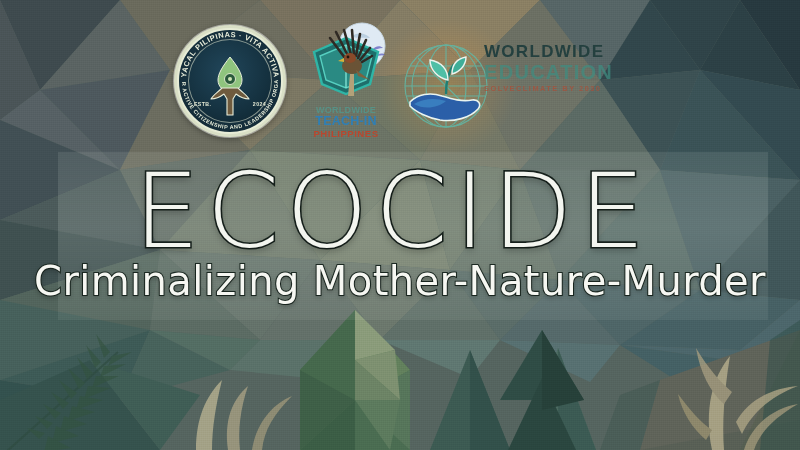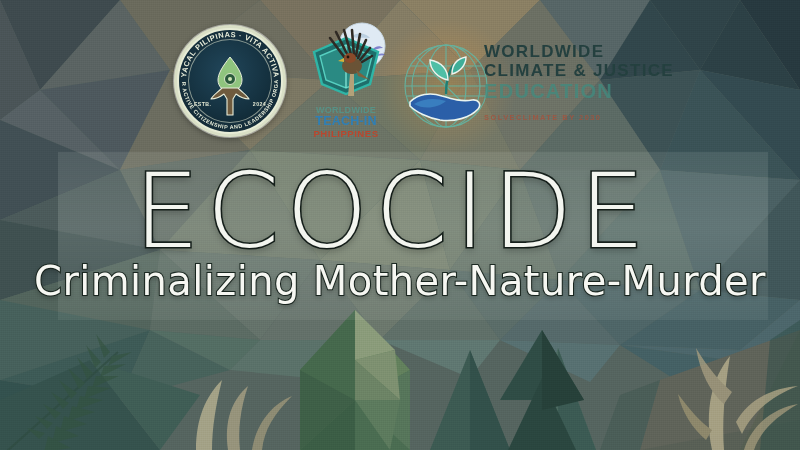--- a/index.html
+++ b/index.html
@@ -113,21 +113,21 @@
   .wcje .w1,.wcje .w2{
     display:block; font-size:17px; font-weight:700; letter-spacing:1.3px;
     color:#24403f;
   }
   .wcje .w3{
     display:block; font-size:20px; font-weight:700; letter-spacing:1.3px;
     color:#3f8d81; opacity:.72;
   }
   .wcje .w4{
     display:block; font-size:7.4px; font-weight:700; letter-spacing:1.5px;
-    color:#a8503a; opacity:.78; margin-top:12px;
+    color:#a8503a; opacity:.78; margin-top:2px;
   }
 
   
   .headline{
     position:absolute; left:0; top:158px; width:652px;
     text-align:right; z-index:6;
   }
   .headline .word{
     display:inline-block;
     font-family:"DejaVu Sans", sans-serif;
@@ -401,21 +401,20 @@
                C72,80 56,84 42,82 C30,80 18,74 12,68 Z" fill="#2b5fa8" stroke="#eaf4ef" stroke-width="1.6" stroke-linejoin="round"></path>
       <path d="M16,66 C26,60 38,60 48,63 C40,70 26,72 16,66 Z" fill="#3d86c4" opacity=".8"></path>
 
       <path d="M48,56 C48,44 50,34 56,26" stroke="#1f7f74" stroke-width="2.4" fill="none"></path>
       <path d="M50,42 C40,40 32,32 32,22 C44,24 50,32 50,42 Z" fill="#4fbfa6" stroke="#eaf4ef" stroke-width="1.4"></path>
       <path d="M54,36 C62,34 68,27 68,19 C58,21 54,28 54,36 Z" fill="#3fae98" stroke="#eaf4ef" stroke-width="1.4"></path>
     </svg>
 
     <div class="wcje">
       <span class="w1">WORLDWIDE</span>
-      <span class="w2">CLIMATE &amp; JUSTICE</span>
       <span class="w3">EDUCATION</span>
       <span class="w4">SOLVECLIMATE BY 2030</span>
     </div>
   </div>
 
   <div class="headline">
     <span class="word">ECOCIDE</span>
   </div>
 
   <div class="subhead">

